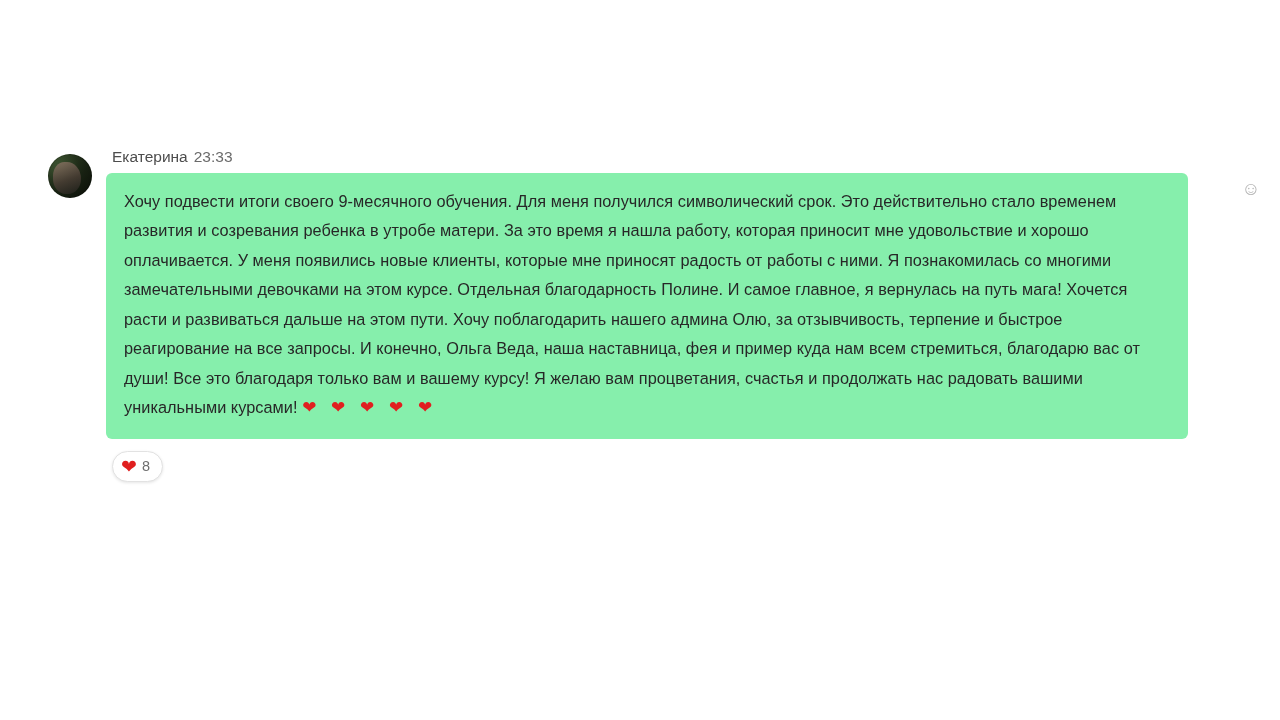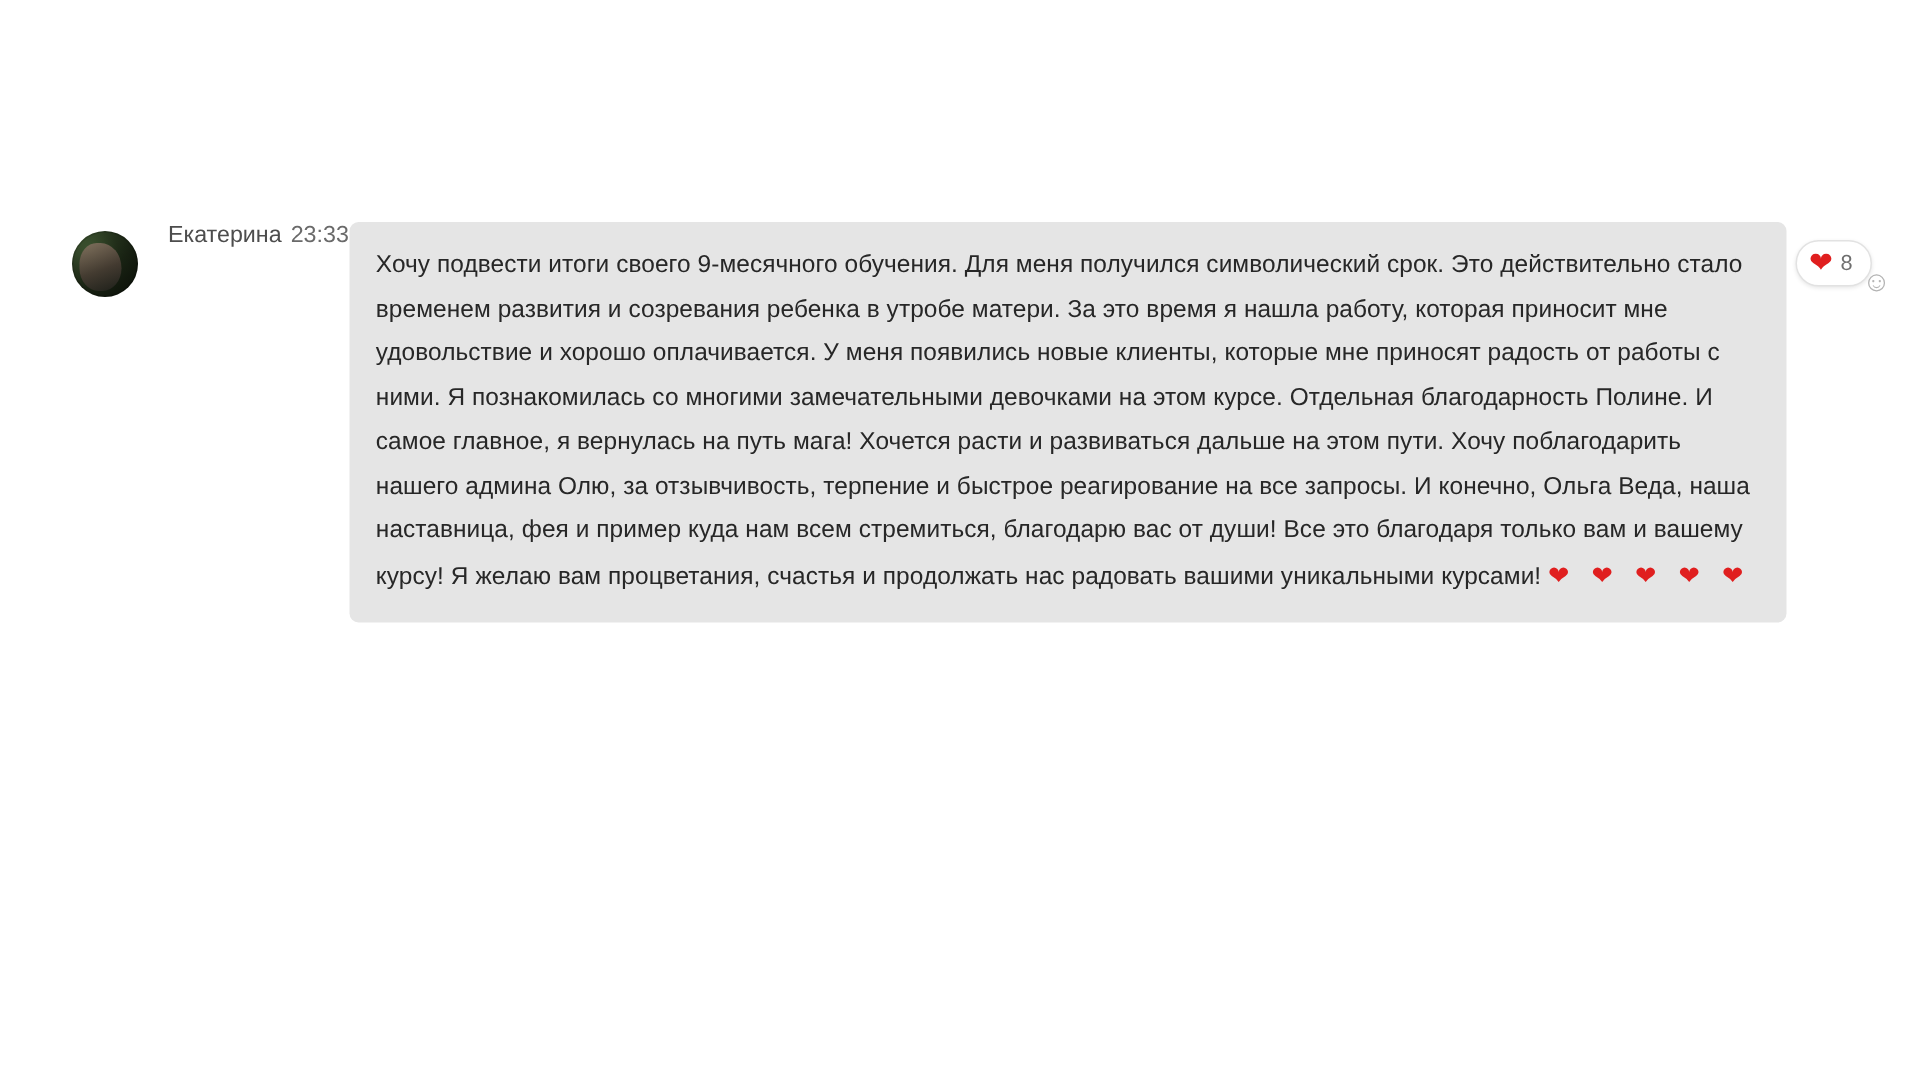--- a/index.html
+++ b/index.html
@@ -52,37 +52,37 @@
     width: 62%;
     height: 74%;
     border-radius: 45% 55% 50% 50%;
     background: linear-gradient(160deg, #8d7766 0%, #4a3e35 55%, #20211c 100%);
     opacity: 0.85;
   }
 
   .message-col {
     margin-left: 14px;
     display: flex;
-    flex-direction: row;
+    flex-direction: column;
     align-items: flex-start;
     min-width: 0;
   }
 
   .meta {
     font-size: 15.5px;
     color: #5b5b5b;
     line-height: 1.2;
     margin: 0 0 6px 6px;
     white-space: nowrap;
   }
   .meta .author { color: #4d4d4d; }
   .meta .time { color: #6a6a6a; margin-left: 6px; }
 
   .bubble {
-    background: #e5e5e5;
+    background: #86efac;
     border-radius: 6px;
     padding: 14px 18px 16px 18px;
     width: 1082px;
     box-sizing: border-box;
     color: #272727;
     font-size: 16.3px;
     line-height: 29.5px;
     text-align: left;
     letter-spacing: 0.05px;
   }

